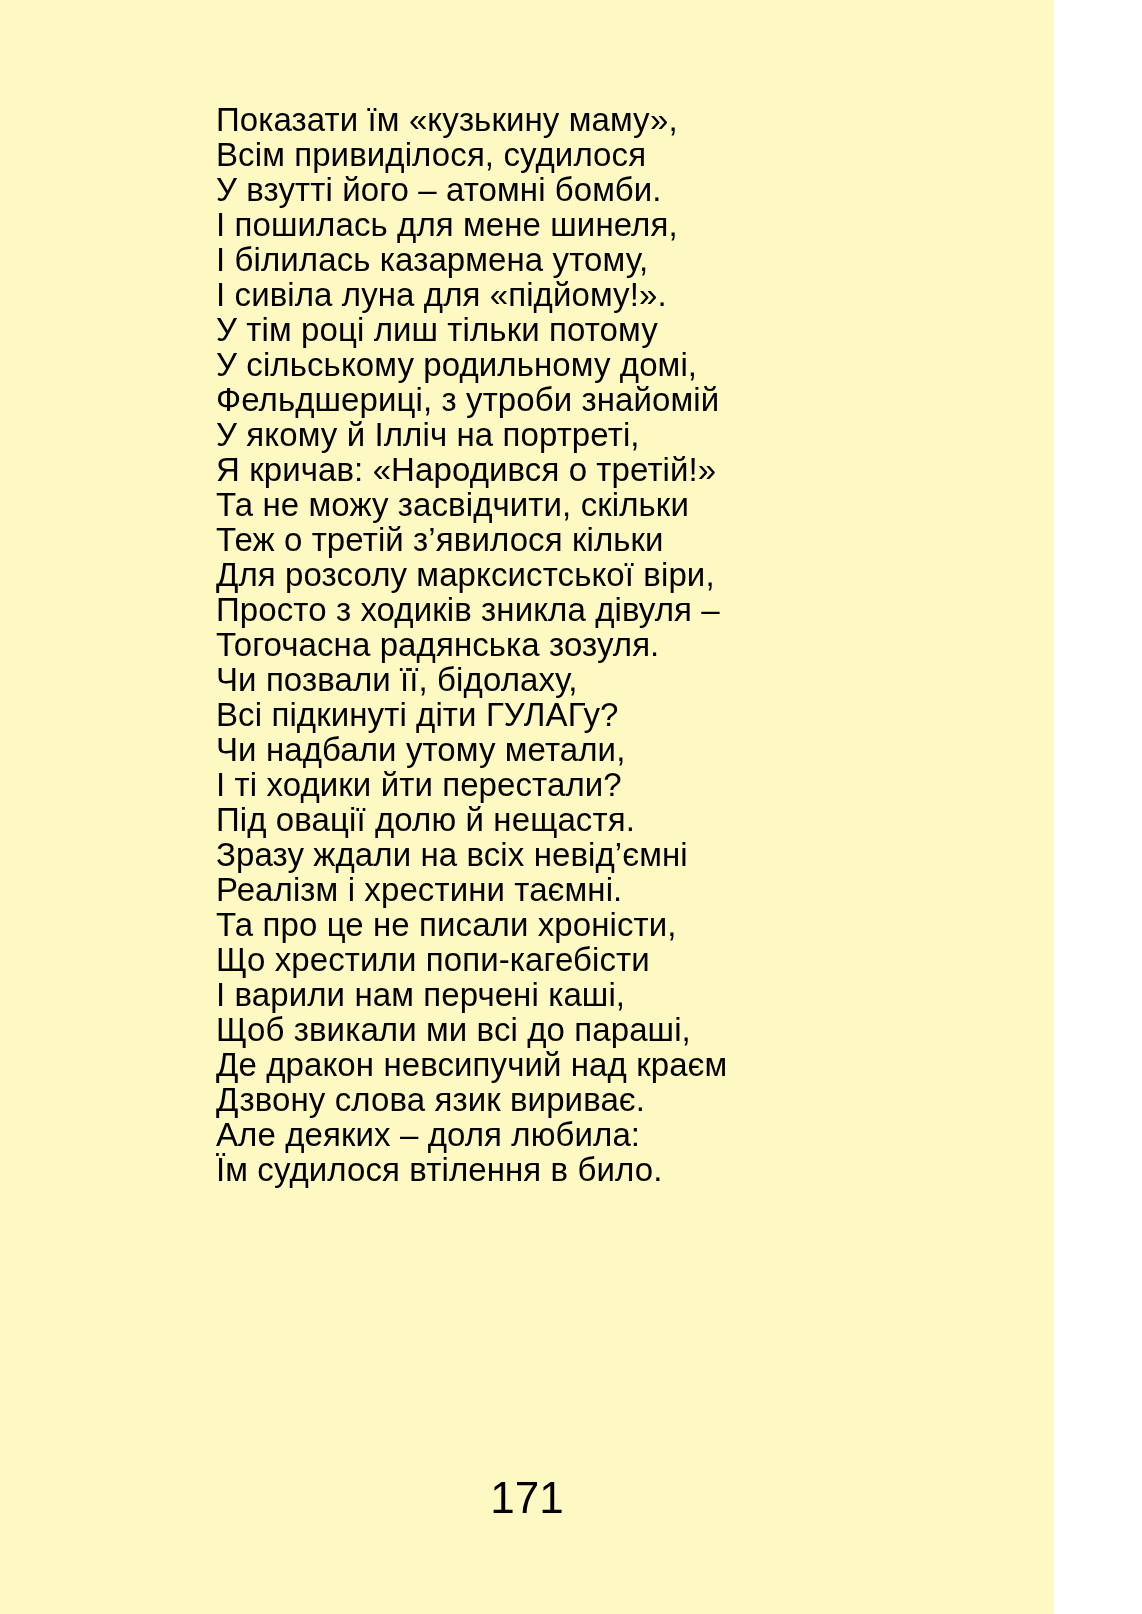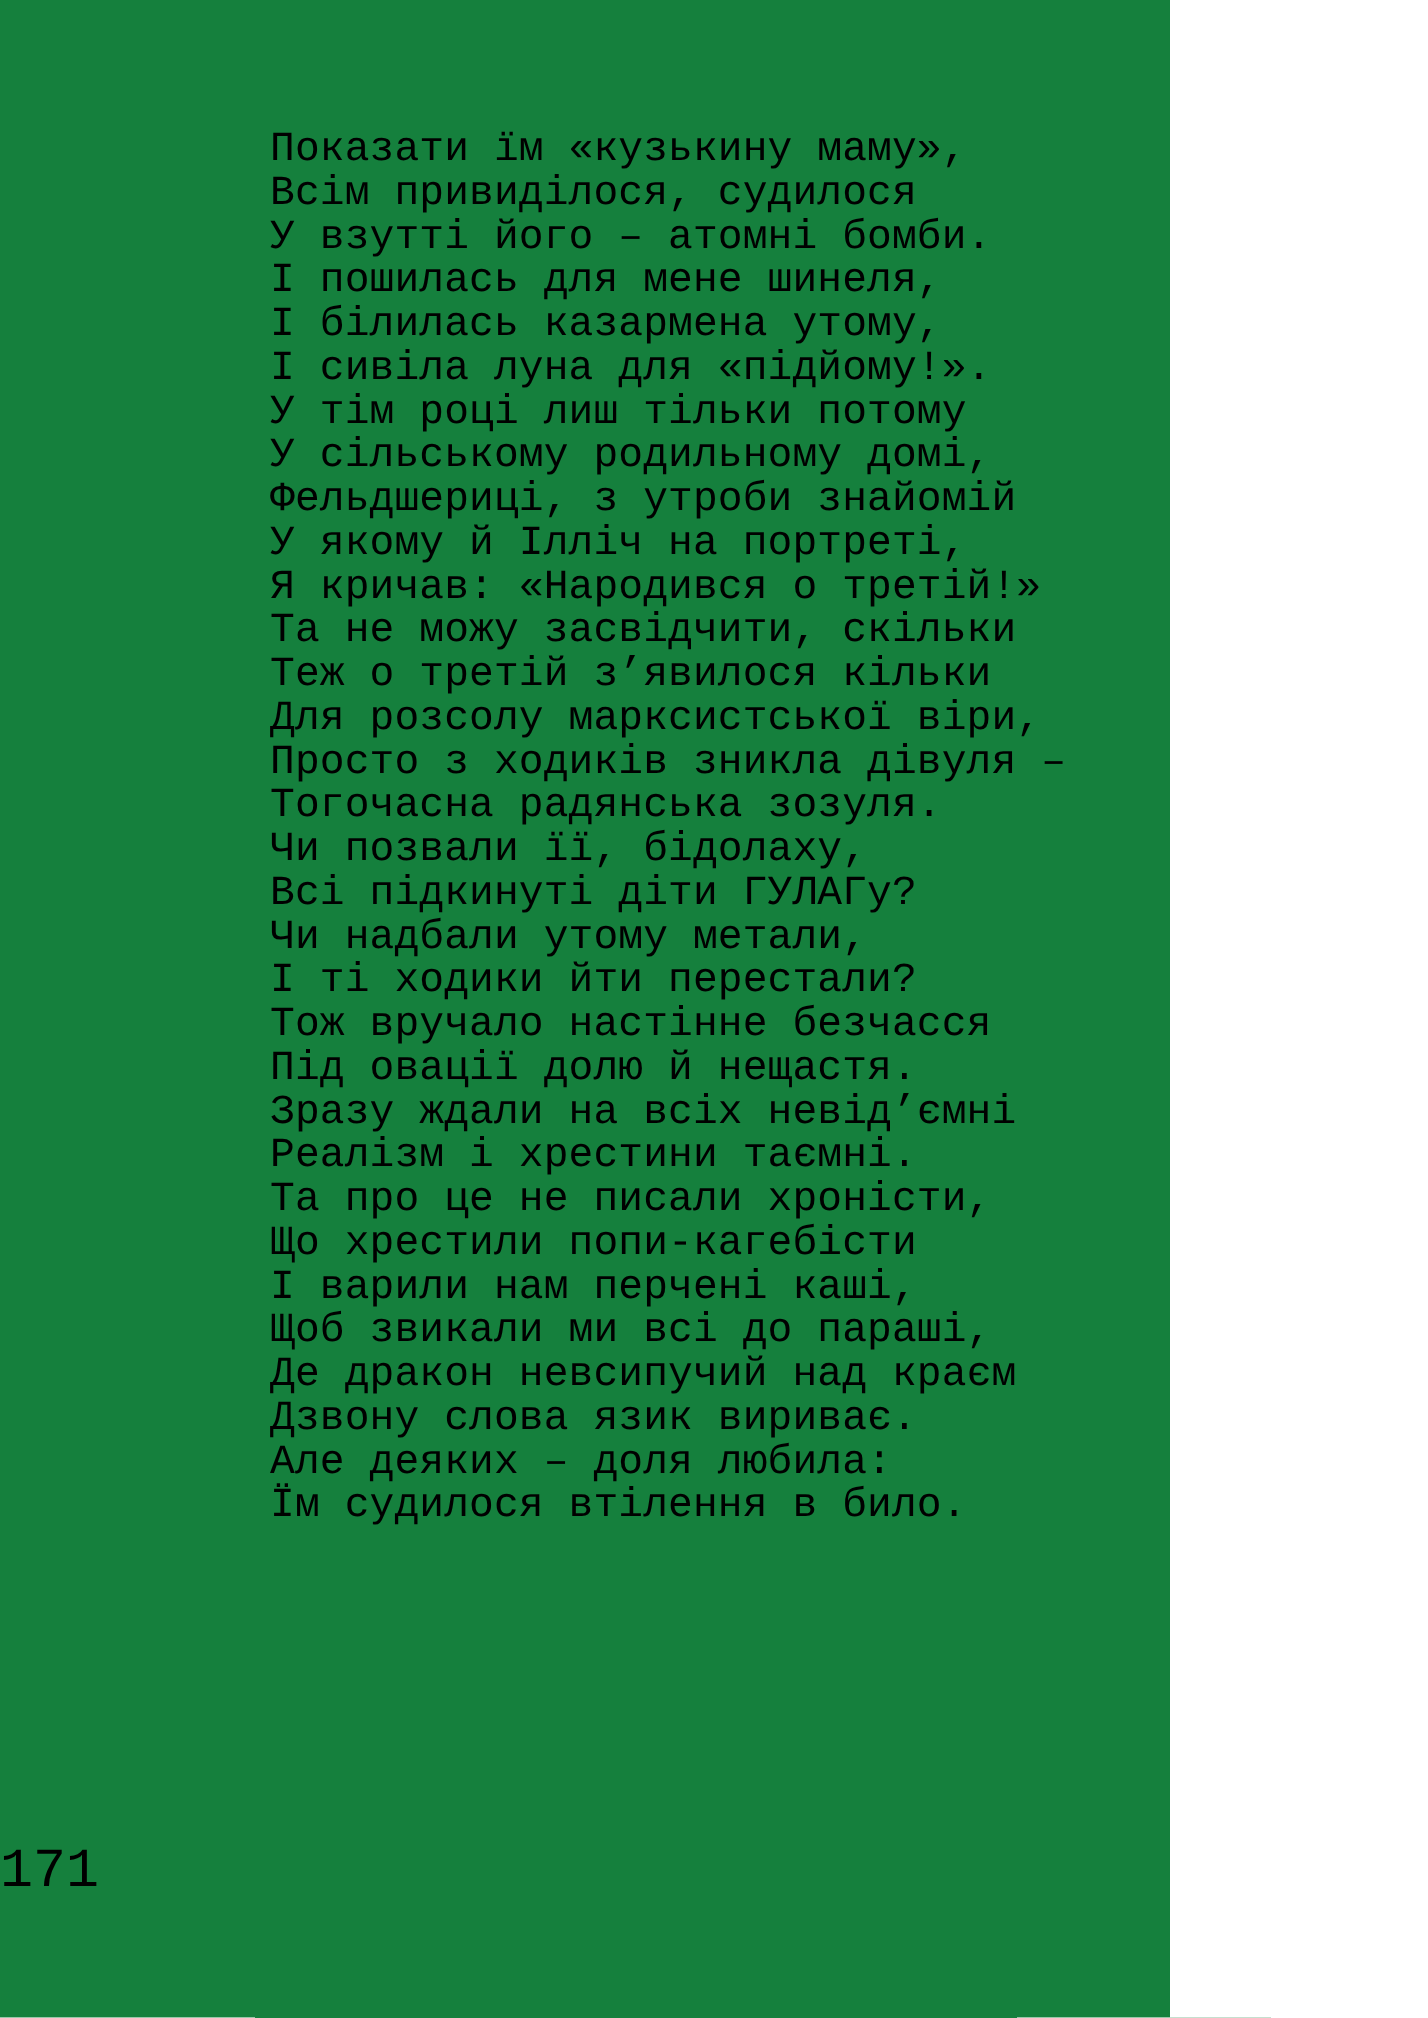--- a/index.html
+++ b/index.html
@@ -2,44 +2,45 @@
 <html><head>
 <meta charset="utf-8">
 <style>
   html, body {
     margin: 0;
     padding: 0;
     background: #ffffff;
   }
   .page {
     position: relative;
-    width: 936px;
+    width: 1054px;
     height: 1614px;
-    background: #15803d;
+    background: #fef9c3;
     overflow: hidden;
-    font-family: Liberation Mono, monospace;
+    font-family: Liberation Sans, sans-serif;
     color: #000000;
   }
   .poem {
     position: absolute;
     left: 216px;
     top: 102px;
     font-size: 33px;
     line-height: 35px;
     white-space: nowrap;
     letter-spacing: 0.1px;
   }
   .poem-line {
     height: 35px;
   }
   .folio {
     position: absolute;
     top: 1476px;
     left: 0;
     width: 100%;
+    text-align: center;
     font-size: 44px;
     line-height: 44px;
   }
 </style>
 </head>
 <body>
 
 <div class="page">
   <div class="poem">
     <div class="poem-line">Показати їм «кузькину маму»,</div>
@@ -55,21 +56,20 @@
     <div class="poem-line">Я кричав: «Народився о третій!»</div>
     <div class="poem-line">Та не можу засвідчити, скільки</div>
     <div class="poem-line">Теж о третій з’явилося кільки</div>
     <div class="poem-line">Для розсолу марксистської віри,</div>
     <div class="poem-line">Просто з ходиків зникла дівуля –</div>
     <div class="poem-line">Тогочасна радянська зозуля.</div>
     <div class="poem-line">Чи позвали її, бідолаху,</div>
     <div class="poem-line">Всі підкинуті діти ГУЛАГу?</div>
     <div class="poem-line">Чи надбали утому метали,</div>
     <div class="poem-line">І ті ходики йти перестали?</div>
-    <div class="poem-line">Тож вручало настінне безчасся</div>
     <div class="poem-line">Під овації долю й нещастя.</div>
     <div class="poem-line">Зразу ждали на всіх невід’ємні</div>
     <div class="poem-line">Реалізм і хрестини таємні.</div>
     <div class="poem-line">Та про це не писали хроністи,</div>
     <div class="poem-line">Що хрестили попи-кагебісти</div>
     <div class="poem-line">І варили нам перчені каші,</div>
     <div class="poem-line">Щоб звикали ми всі до параші,</div>
     <div class="poem-line">Де дракон невсипучий над краєм</div>
     <div class="poem-line">Дзвону слова язик вириває.</div>
     <div class="poem-line">Але деяких – доля любила:</div>

